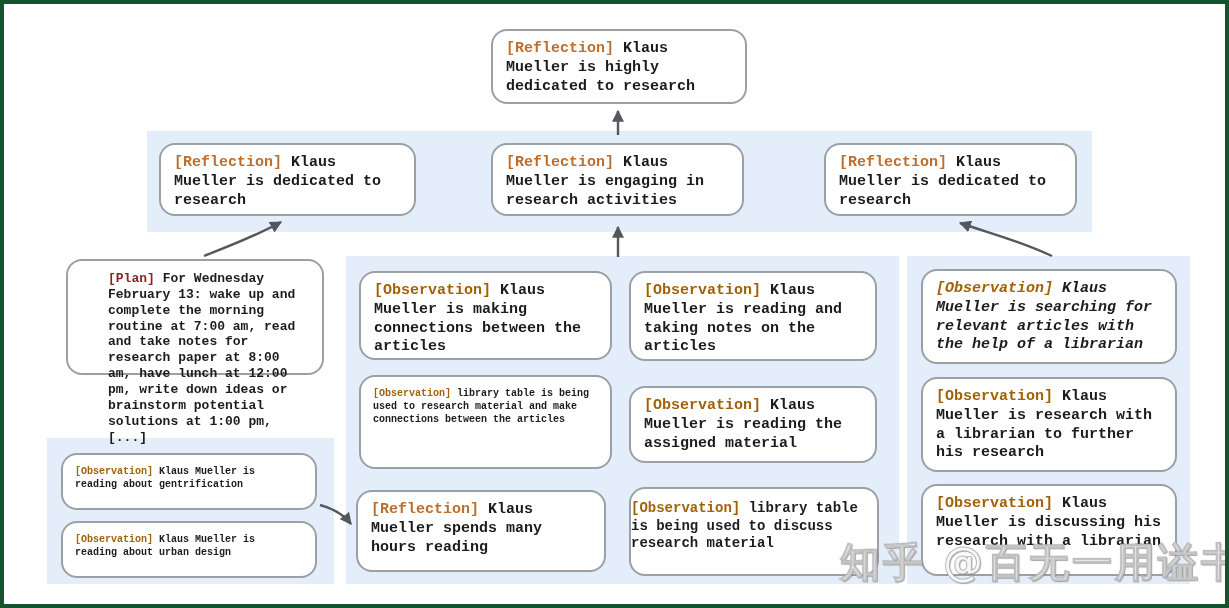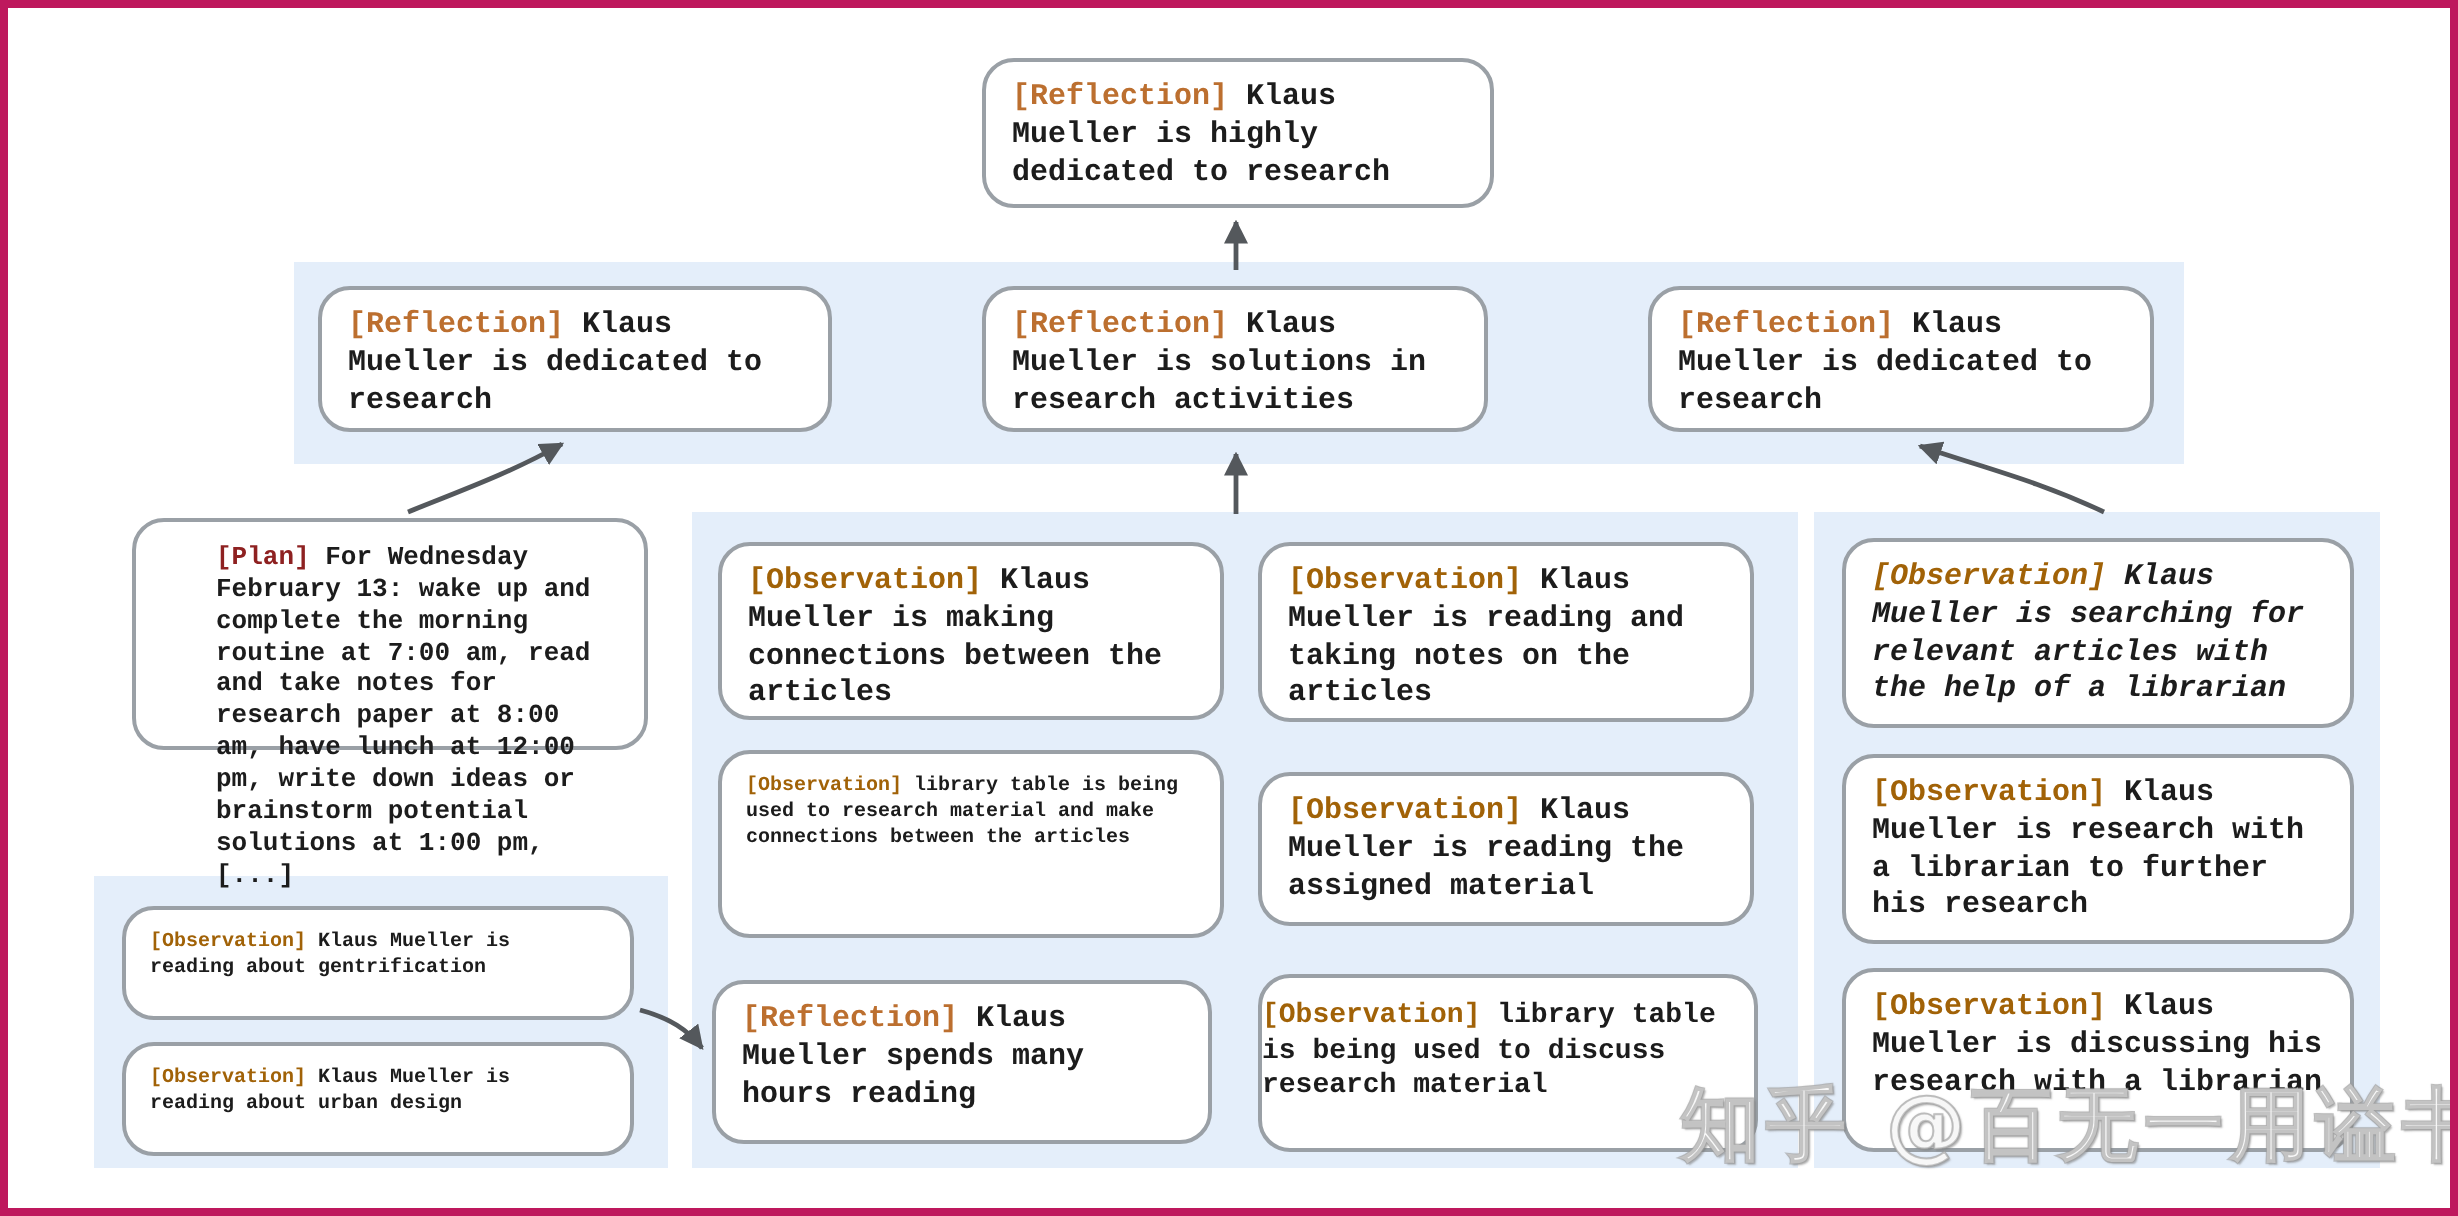--- a/index.html
+++ b/index.html
@@ -1,18 +1,18 @@
 <!DOCTYPE html>
 <html><head>
 <meta charset="utf-8">
 <style>
   html,body{margin:0;padding:0;background:#ffffff;}
   #page{
     position:relative; width:1229px; height:608px; box-sizing:border-box;
-    border:4px solid #be185d; background:#ffffff; overflow:hidden;
+    border:4px solid #14532d; background:#ffffff; overflow:hidden;
     font-family:"Liberation Mono","DejaVu Sans Mono",monospace;
   }
   .band{position:absolute; background:#e4eefa; z-index:1;}
   .node{
     position:absolute; z-index:3; box-sizing:border-box;
     background:#ffffff; border:2.5px solid #9aa0a6; border-radius:16px;
     padding:9px 13px; font-weight:700; font-size:15px; line-height:1.25;
     color:#1c1c1c; letter-spacing:0;
   }
   .node.f13{font-size:13px; line-height:1.22; padding:10px 13px;}
@@ -45,21 +45,21 @@
     <span class="tag-reflection">[Reflection]</span>
     <span>Klaus Mueller is highly dedicated to research</span>
   </div>
 
   <div class="node" style="left:155px;top:139px;width:257px;height:73px;">
     <span class="tag-reflection">[Reflection]</span>
     <span>Klaus Mueller is dedicated to research</span>
   </div>
   <div class="node" style="left:487px;top:139px;width:253px;height:73px;">
     <span class="tag-reflection">[Reflection]</span>
-    <span>Klaus Mueller is solutions in research activities</span>
+    <span>Klaus Mueller is engaging in research activities</span>
   </div>
   <div class="node" style="left:820px;top:139px;width:253px;height:73px;">
     <span class="tag-reflection">[Reflection]</span>
     <span>Klaus Mueller is dedicated to research</span>
   </div>
 
   <div class="node f13" style="left:62px;top:255px;width:258px;height:116px;padding-left:40px;">
     <span class="tag-plan">[Plan]</span>
     <span>For Wednesday February 13: wake up and complete the morning routine at 7:00 am, read and take notes for research paper at 8:00 am, have lunch at 12:00 pm, write down ideas or brainstorm potential solutions at 1:00 pm, [...]</span>
   </div>

